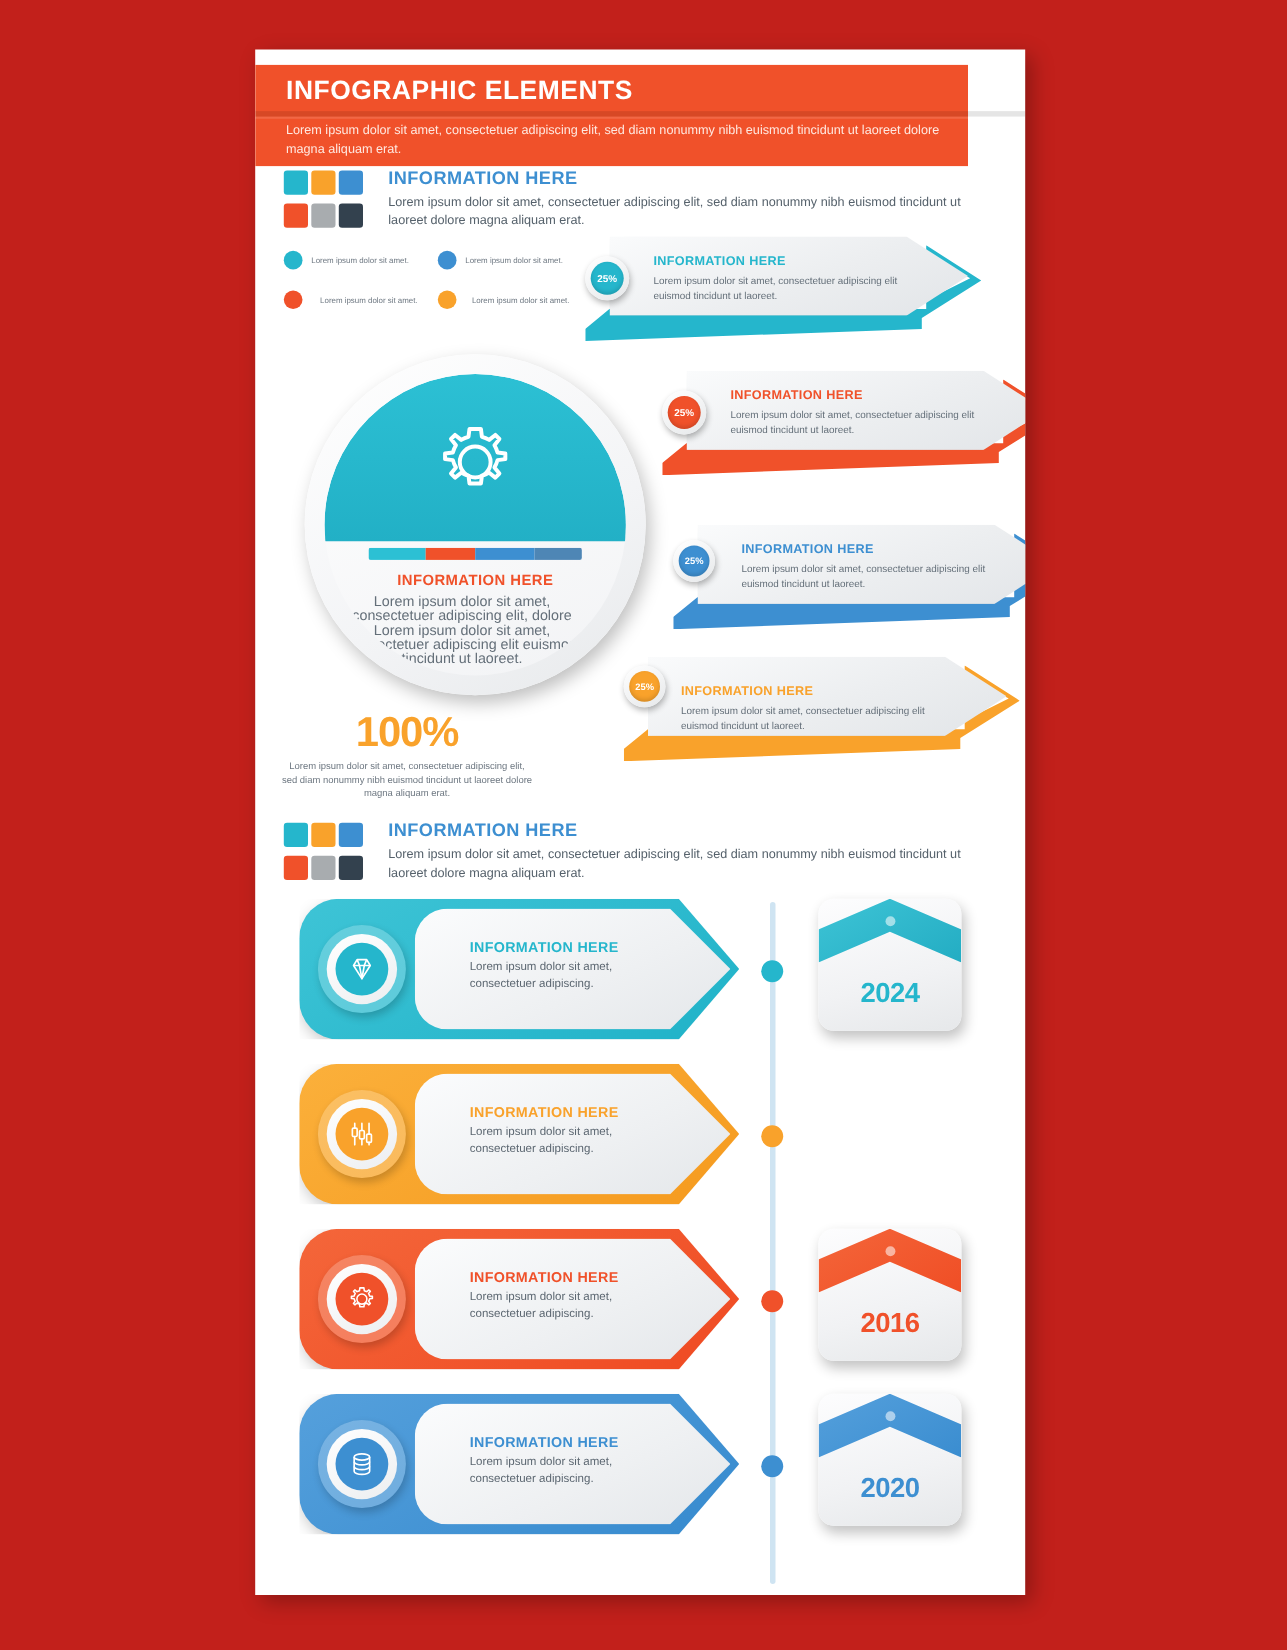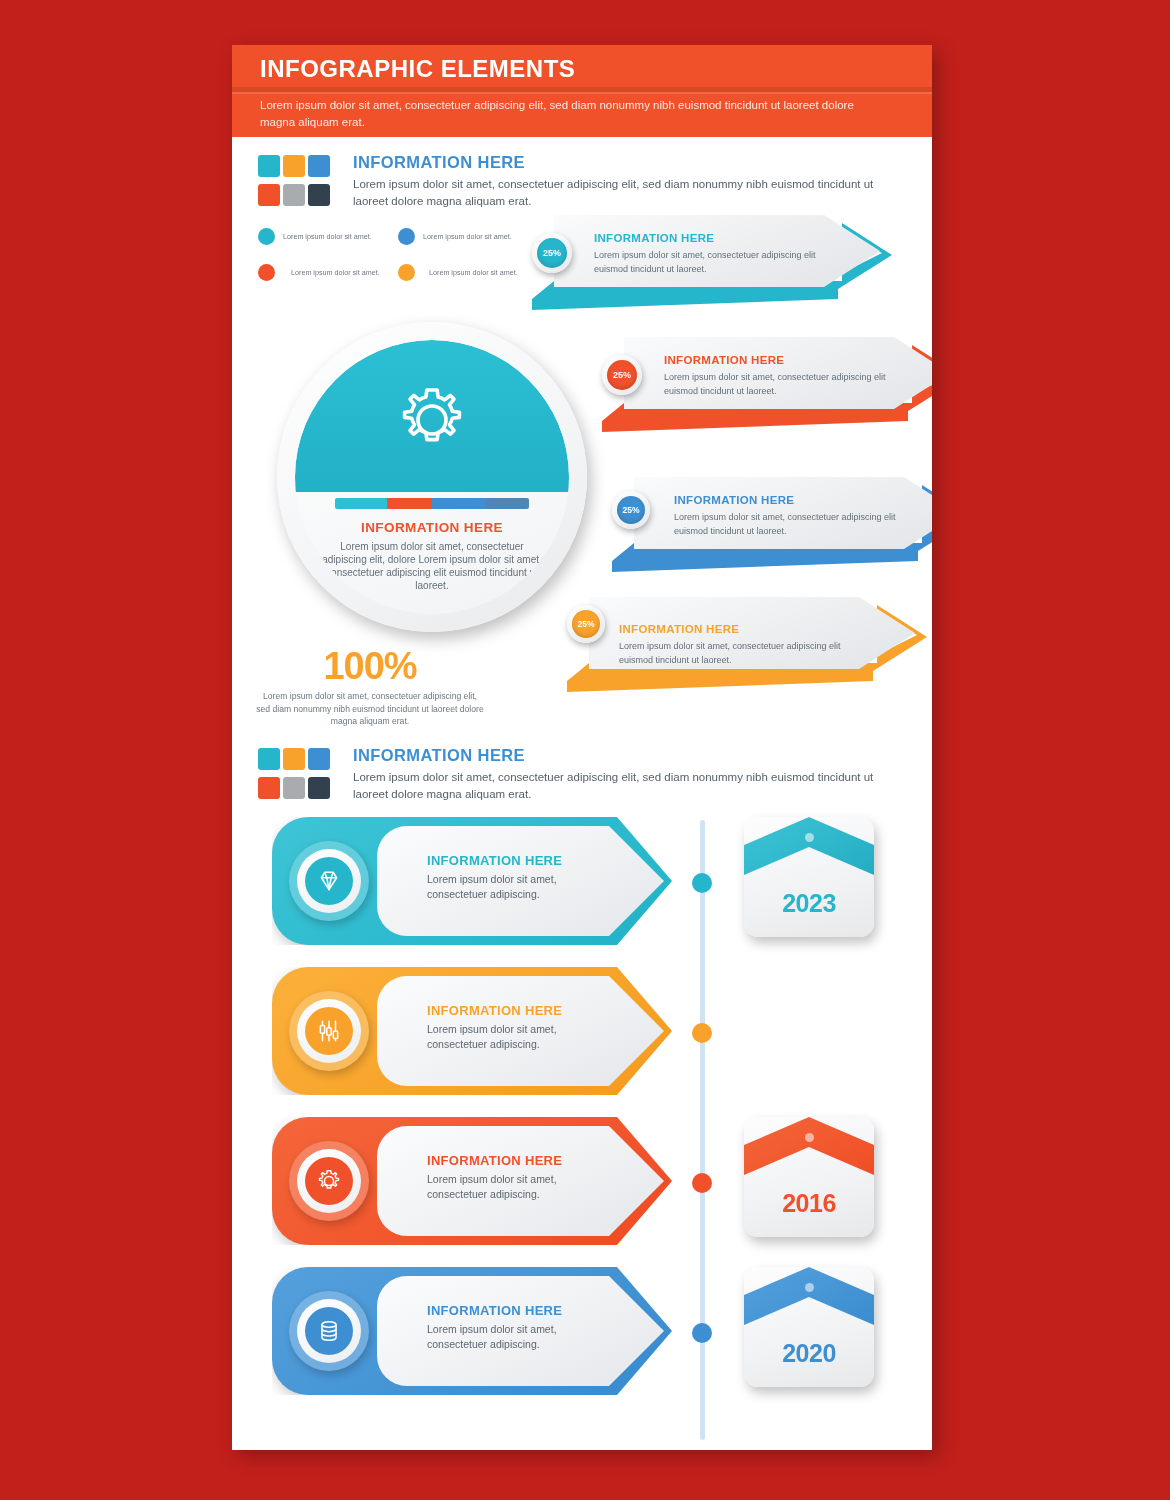--- a/index.html
+++ b/index.html
@@ -11,21 +11,21 @@
   }
   .page{
     position:absolute;left:232px;top:45px;
     width:700px;height:1405px;
     background:#ffffff;
     box-shadow:6px 6px 18px rgba(0,0,0,.28);
     overflow:hidden;
   }
 
   
-  .hdr{position:absolute;left:0;top:0;width:700px;height:92px;background:#f0512a;text-decoration:underline;}
+  .hdr{position:absolute;left:0;top:14px;width:648px;height:92px;background:#f0512a;text-decoration:underline;}
   .hdr-title{
     position:absolute;left:28px;top:10px;
     font-size:24px;font-weight:bold;color:#ffffff;letter-spacing:.5px;
   }
   .hdr-rule{position:absolute;left:0;top:42px;width:700px;height:5px;background:rgba(0,0,0,.10);}
   .hdr-rule2{position:absolute;left:0;top:47px;width:700px;height:2px;background:rgba(255,255,255,.13);}
   .hdr-sub{
     position:absolute;left:28px;top:52px;width:620px;
     font-size:11.5px;line-height:17px;color:#ffe8e0;
   }
@@ -86,21 +86,21 @@
   }
   .half{
     position:absolute;left:0;top:0;width:274px;height:152px;
     background:linear-gradient(180deg,#2cc0d4,#22b0c6);
     border-radius:137px 137px 0 0;
   }
   .gear-ic{position:absolute;left:50%;top:42px;transform:translateX(-50%);}
   .pbar{position:absolute;left:40px;top:158px;width:194px;height:11px;border-radius:2px;display:flex;overflow:hidden;}
   .pbar div{height:100%;}
   .c-title{position:absolute;left:0;top:180px;width:274px;text-align:center;font-size:13.5px;font-weight:bold;color:#f0512a;letter-spacing:.4px;}
-  .c-body{position:absolute;left:22px;top:200px;width:230px;text-align:center;font-size:10px;line-height:13px;color:#646f79;}
+  .c-body{position:absolute;left:10px;top:200px;width:230px;text-align:center;font-size:13px;line-height:13px;color:#646f79;}
 
   
   .pct100{position:absolute;left:255px;top:645px;width:230px;text-align:center;}
   .pct100 .big{font-size:38px;font-weight:bold;color:#f9a22b;letter-spacing:-1px;}
   .pct100 .small{font-size:8.6px;line-height:12.6px;color:#6d7781;margin-top:2px;}
 
   
   .tl-line{position:absolute;left:700px;top:820px;width:5px;height:620px;background:#cfe4f2;border-radius:3px;}
   .tl-dot{position:absolute;width:20px;height:20px;border-radius:50%;left:692px;}
 
@@ -291,21 +291,21 @@
       </div>
     </div>
     <div class="row-title" style="color:#25b6cc;">INFORMATION HERE</div>
     <div class="row-text">Lorem ipsum dolor sit amet, consectetuer adipiscing.</div>
   </div>
   <div class="tl-dot" style="left:460px;top:828px;background:#25b6cc;"></div>
   <div class="year" style="left:512px;top:772px;">
     <div class="year-shape">
       <div class="year-top" style="background:linear-gradient(150deg,#3ec4d6,#1fa9c0);"></div>
       <div class="year-hole"></div>
-      <div class="year-num" style="color:#25b6cc;">2023</div>
+      <div class="year-num" style="color:#25b6cc;">2024</div>
     </div>
   </div>
 
   <div class="row" style="left:40px;top:922px;">
     <div class="row-back" style="background:linear-gradient(150deg,#fbb03b,#f59a1e);"></div>
     <div class="row-card"></div>
     <div class="row-badge">
       <div class="row-badge-in">
         <div class="row-badge-core" style="background:#f9a22b">
           <svg width="26" height="26" viewBox="0 0 24 24" fill="none" stroke="#fff" stroke-width="1.4" stroke-linecap="round">

